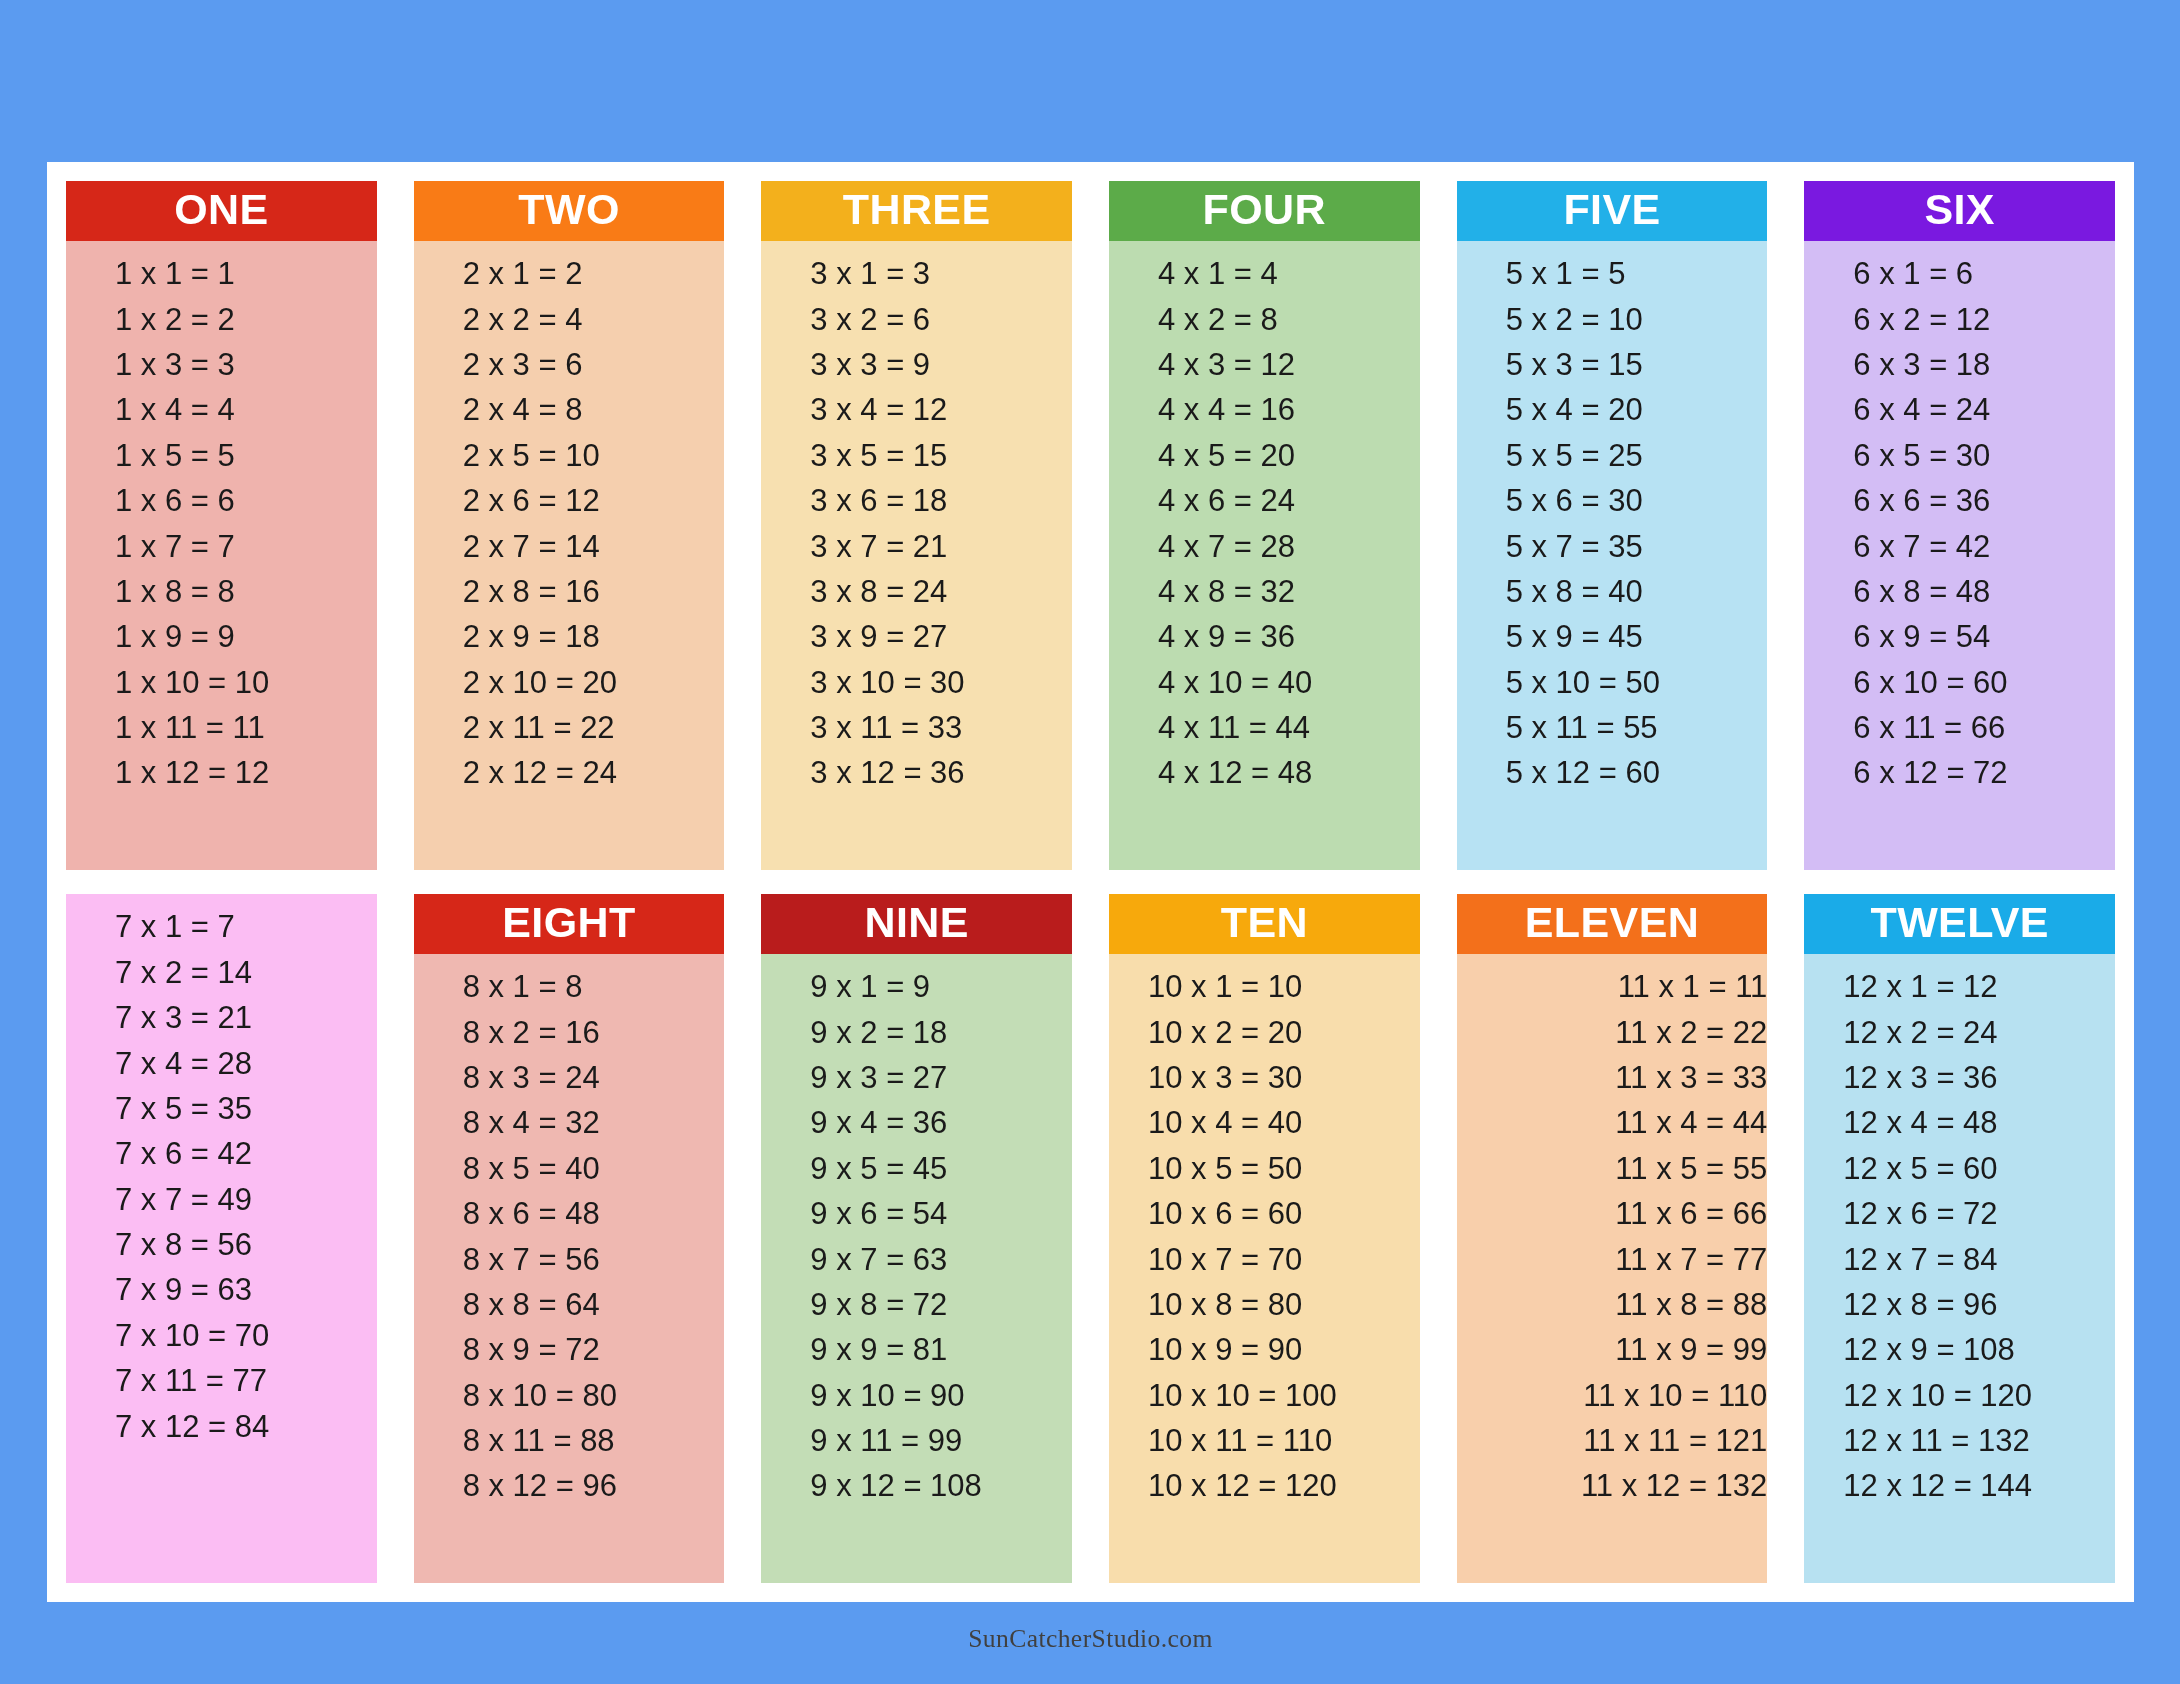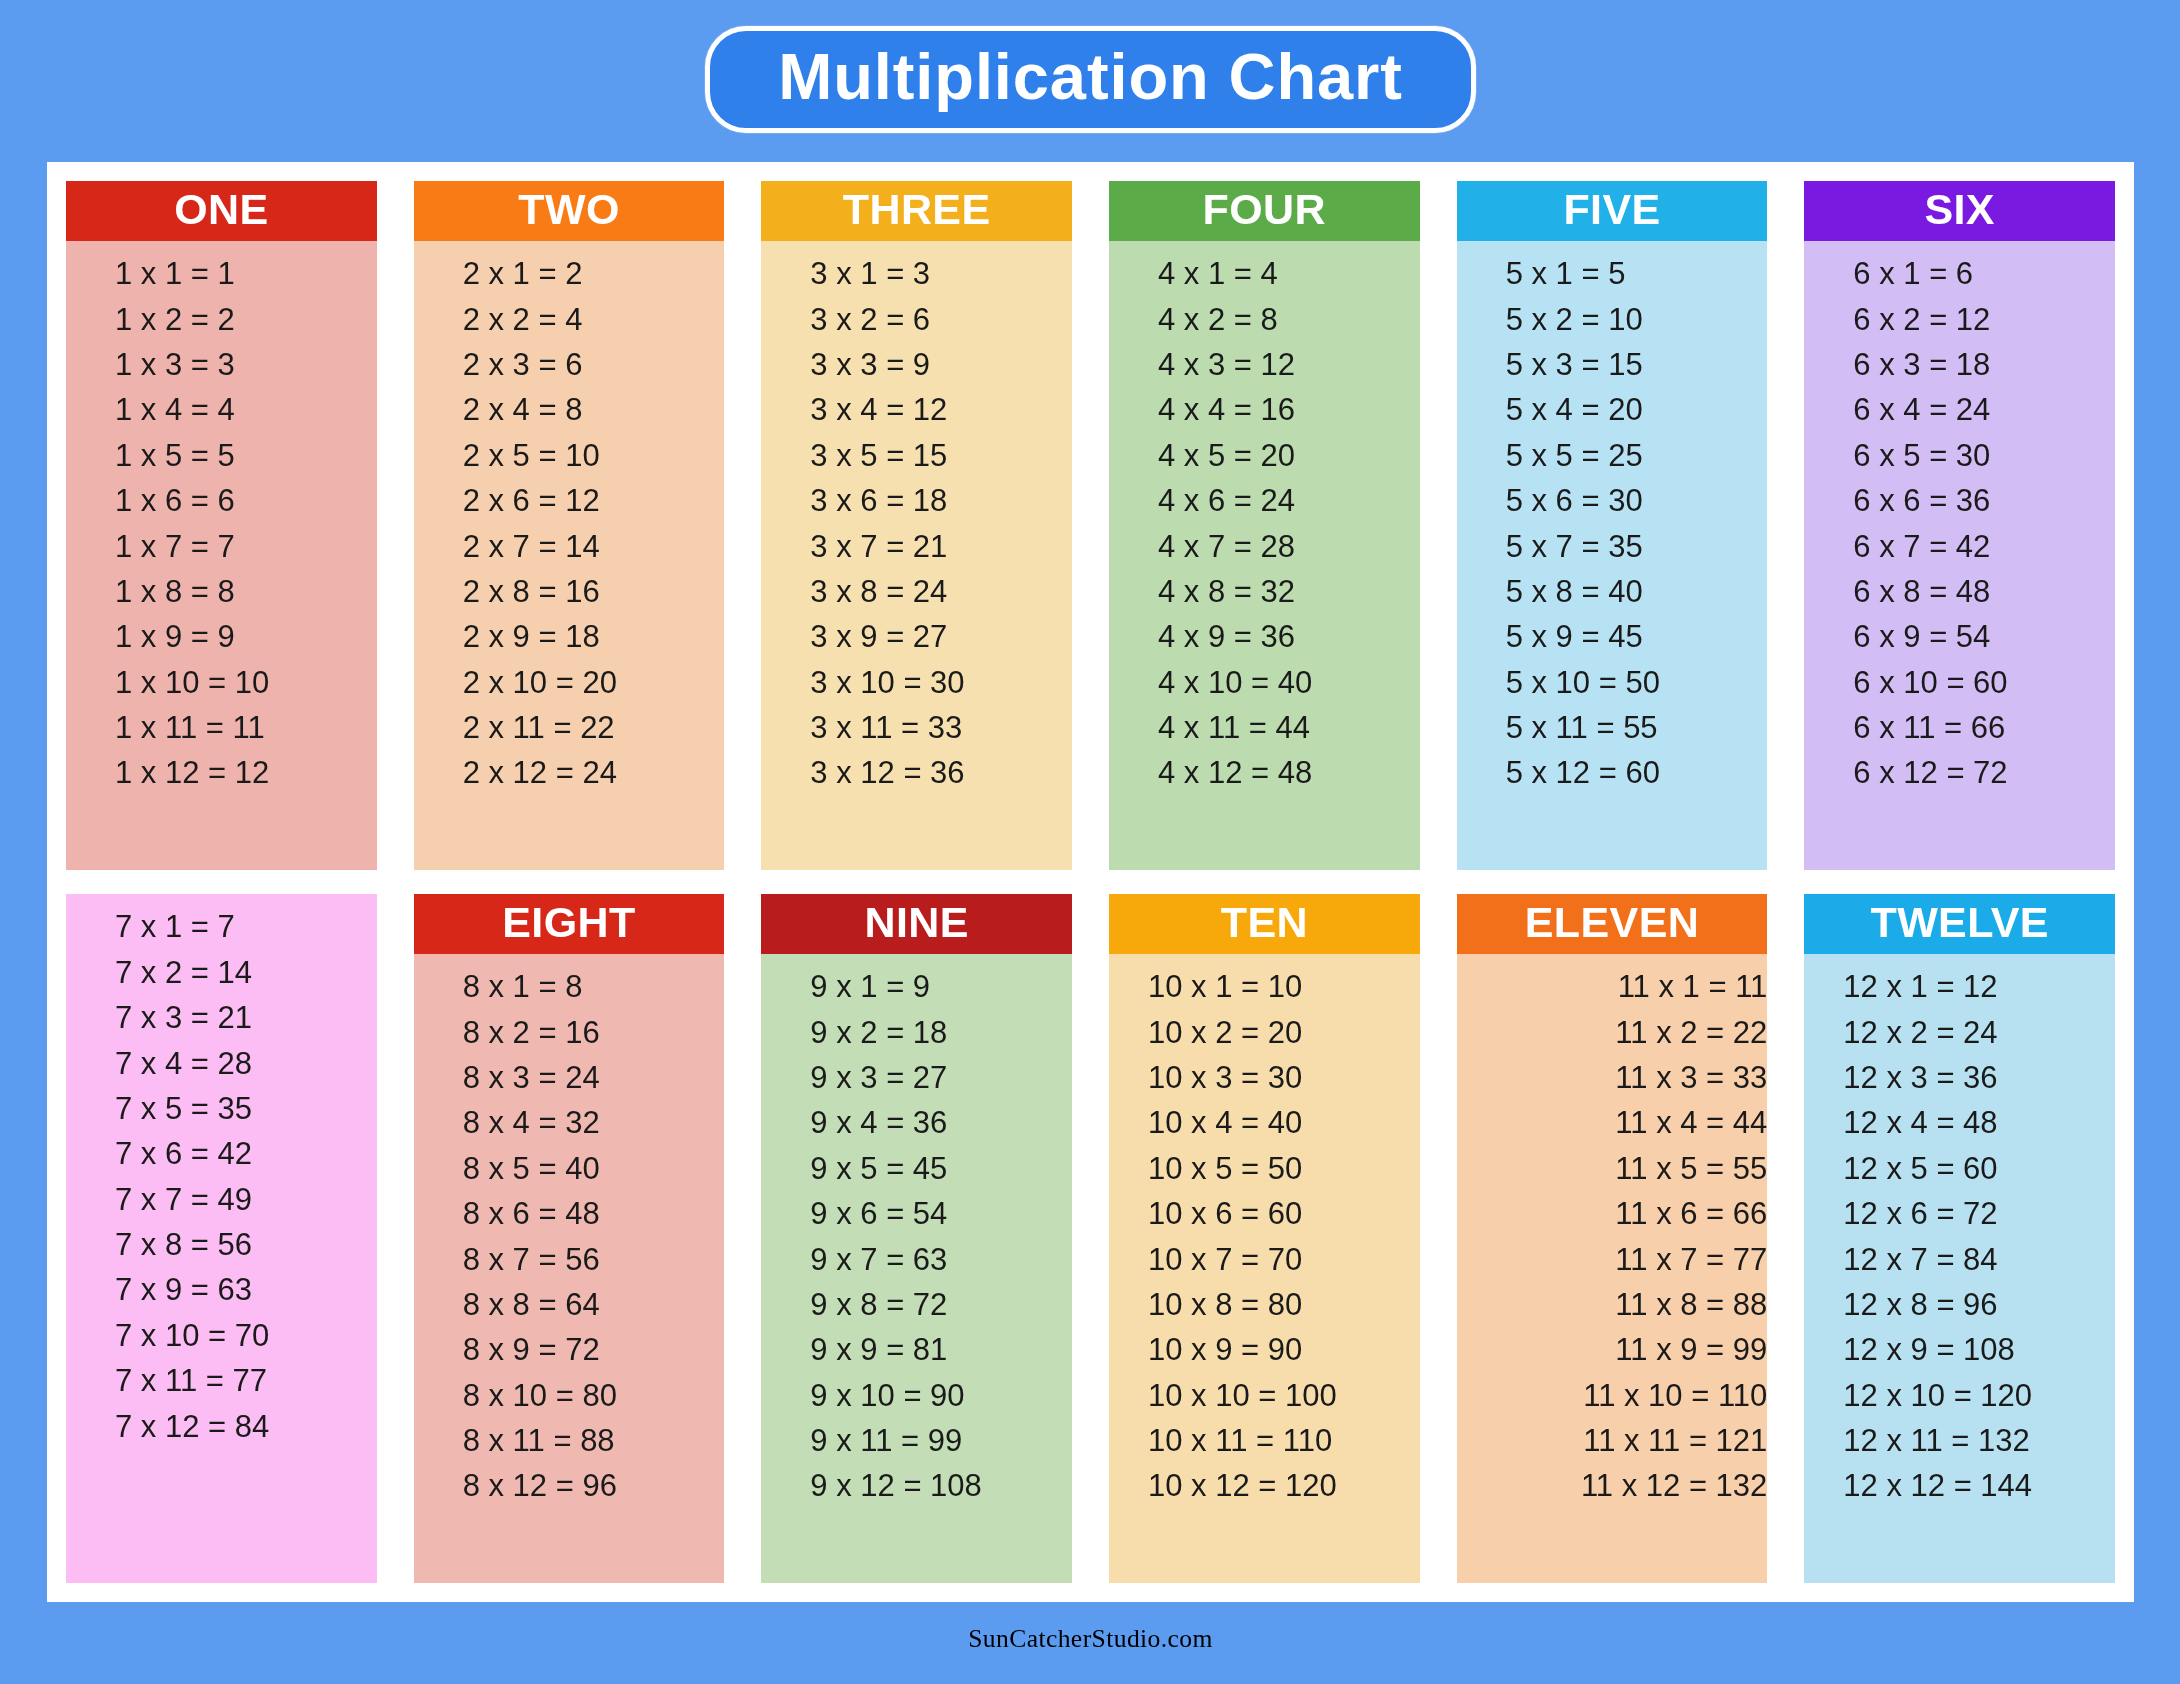--- a/index.html
+++ b/index.html
@@ -96,36 +96,31 @@
     white-space: nowrap;
   }
   .card-body.wide .row-line { padding-left: 39px; }
   
   .footer {
     position: absolute;
     left: 0;
     bottom: 31px;
     width: 100%;
     text-align: center;
-    color: #000000;
+    color: #404040;
     font-size: 25.6px;
     font-family: "Liberation Serif", serif;
     letter-spacing: 0.4px;
   }
 </style>
 </head>
 <body>
 
 <div class="page">
 
-  <div class="title-wrap">
-    <div class="title-pill">
-      <div class="title-text">Multiplication Chart</div>
-    </div>
-  </div>
 
   <div class="board">
     <div class="grid" id="tables-grid">
         <div class="table-card">
           <div class="card-header" style="background: rgb(214, 39, 24);">ONE</div>
           <div class="card-body" style="background: rgb(239, 179, 173);">
             <div class="row-line">1 x 1 = 1</div>
             <div class="row-line">1 x 2 = 2</div>
             <div class="row-line">1 x 3 = 3</div>
             <div class="row-line">1 x 4 = 4</div>

